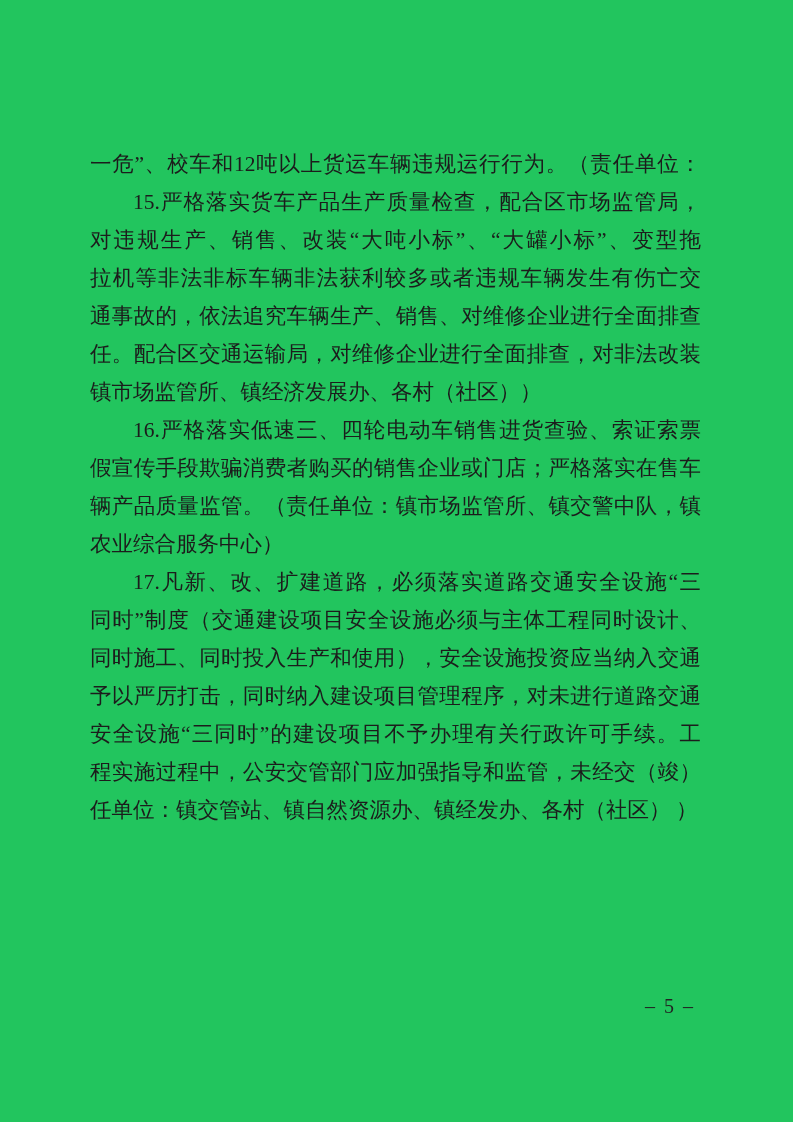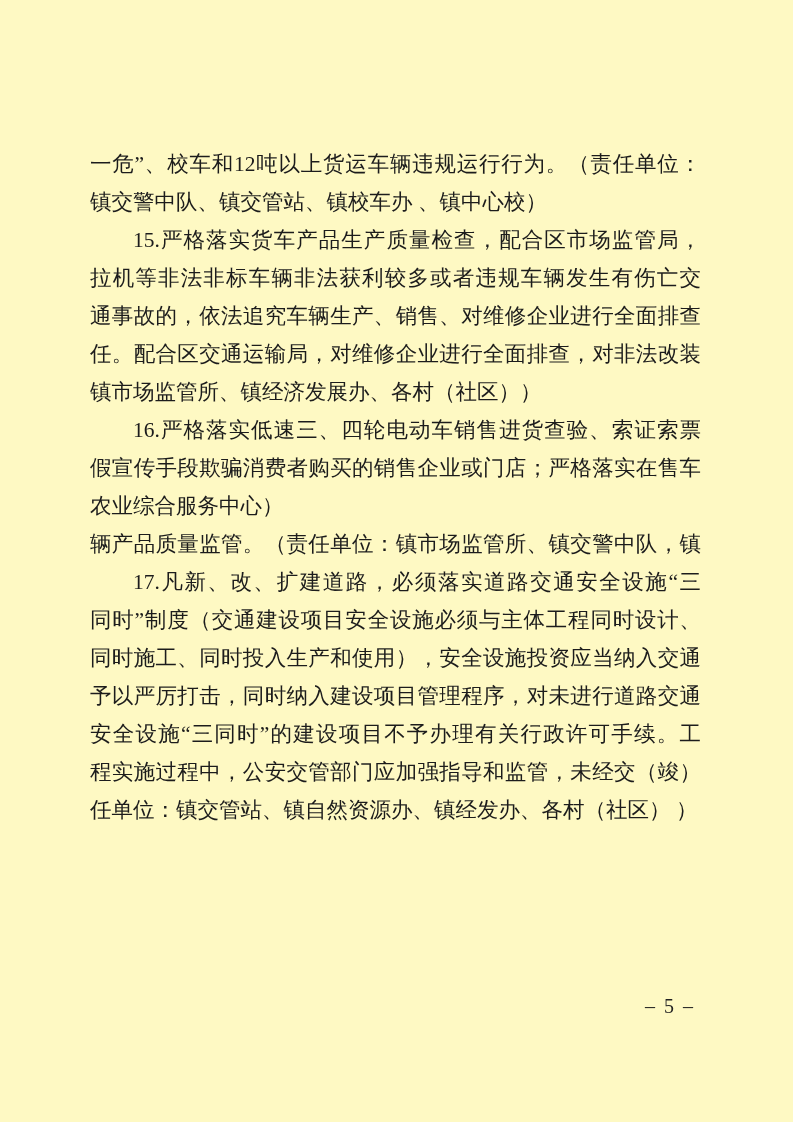--- a/index.html
+++ b/index.html
@@ -5,21 +5,21 @@
   html, body {
     margin: 0;
     padding: 0;
     background: #e8e8e8;
   }
   .page {
     position: relative;
     width: 793px;
     height: 1122px;
     margin: 0 auto;
-    background: #fef9c3;
+    background: #22c55e;
     color: #1c1c1c;
     font-family: "Liberation Serif", serif;
     overflow: hidden;
   }
   .doc-body {
     position: absolute;
     left: 90px;
     top: 145px;
     width: 611px;
   }
@@ -55,34 +55,34 @@
   }
 </style>
 </head>
 <body>
 
 <div class="page">
   <div class="doc-body">
 
   <div class="para">
         <div class="line">一危”、校车和12吨以上货运车辆违规运行行为。（责任单位：</div>
-        <div class="line last">镇交警中队、镇交管站、镇校车办 、镇中心校）</div>
       </div>
       <div class="para indent">
         <div class="line">15.严格落实货车产品生产质量检查，配合区市场监管局，</div>
+        <div class="line">对违规生产、销售、改装“大吨小标”、“大罐小标”、变型拖</div>
         <div class="line">拉机等非法非标车辆非法获利较多或者违规车辆发生有伤亡交</div>
         <div class="line">通事故的，依法追究车辆生产、销售、对维修企业进行全面排查</div>
         <div class="line">任。配合区交通运输局，对维修企业进行全面排查，对非法改装</div>
         <div class="line last">镇市场监管所、镇经济发展办、各村（社区））</div>
       </div>
       <div class="para indent">
         <div class="line">16.严格落实低速三、四轮电动车销售进货查验、索证索票</div>
         <div class="line">假宣传手段欺骗消费者购买的销售企业或门店；严格落实在售车</div>
+        <div class="line">辆产品质量监管。（责任单位：镇市场监管所、镇交警中队，镇</div>
         <div class="line last">农业综合服务中心）</div>
-        <div class="line">辆产品质量监管。（责任单位：镇市场监管所、镇交警中队，镇</div>
       </div>
       <div class="para indent">
         <div class="line">17.凡新、改、扩建道路，必须落实道路交通安全设施“三</div>
         <div class="line">同时”制度（交通建设项目安全设施必须与主体工程同时设计、</div>
         <div class="line">同时施工、同时投入生产和使用），安全设施投资应当纳入交通</div>
         <div class="line">予以严厉打击，同时纳入建设项目管理程序，对未进行道路交通</div>
         <div class="line">安全设施“三同时”的建设项目不予办理有关行政许可手续。工</div>
         <div class="line">程实施过程中，公安交管部门应加强指导和监管，未经交（竣）</div>
         <div class="line last">任单位：镇交管站、镇自然资源办、镇经发办、各村（社区） ）</div>
       </div>

